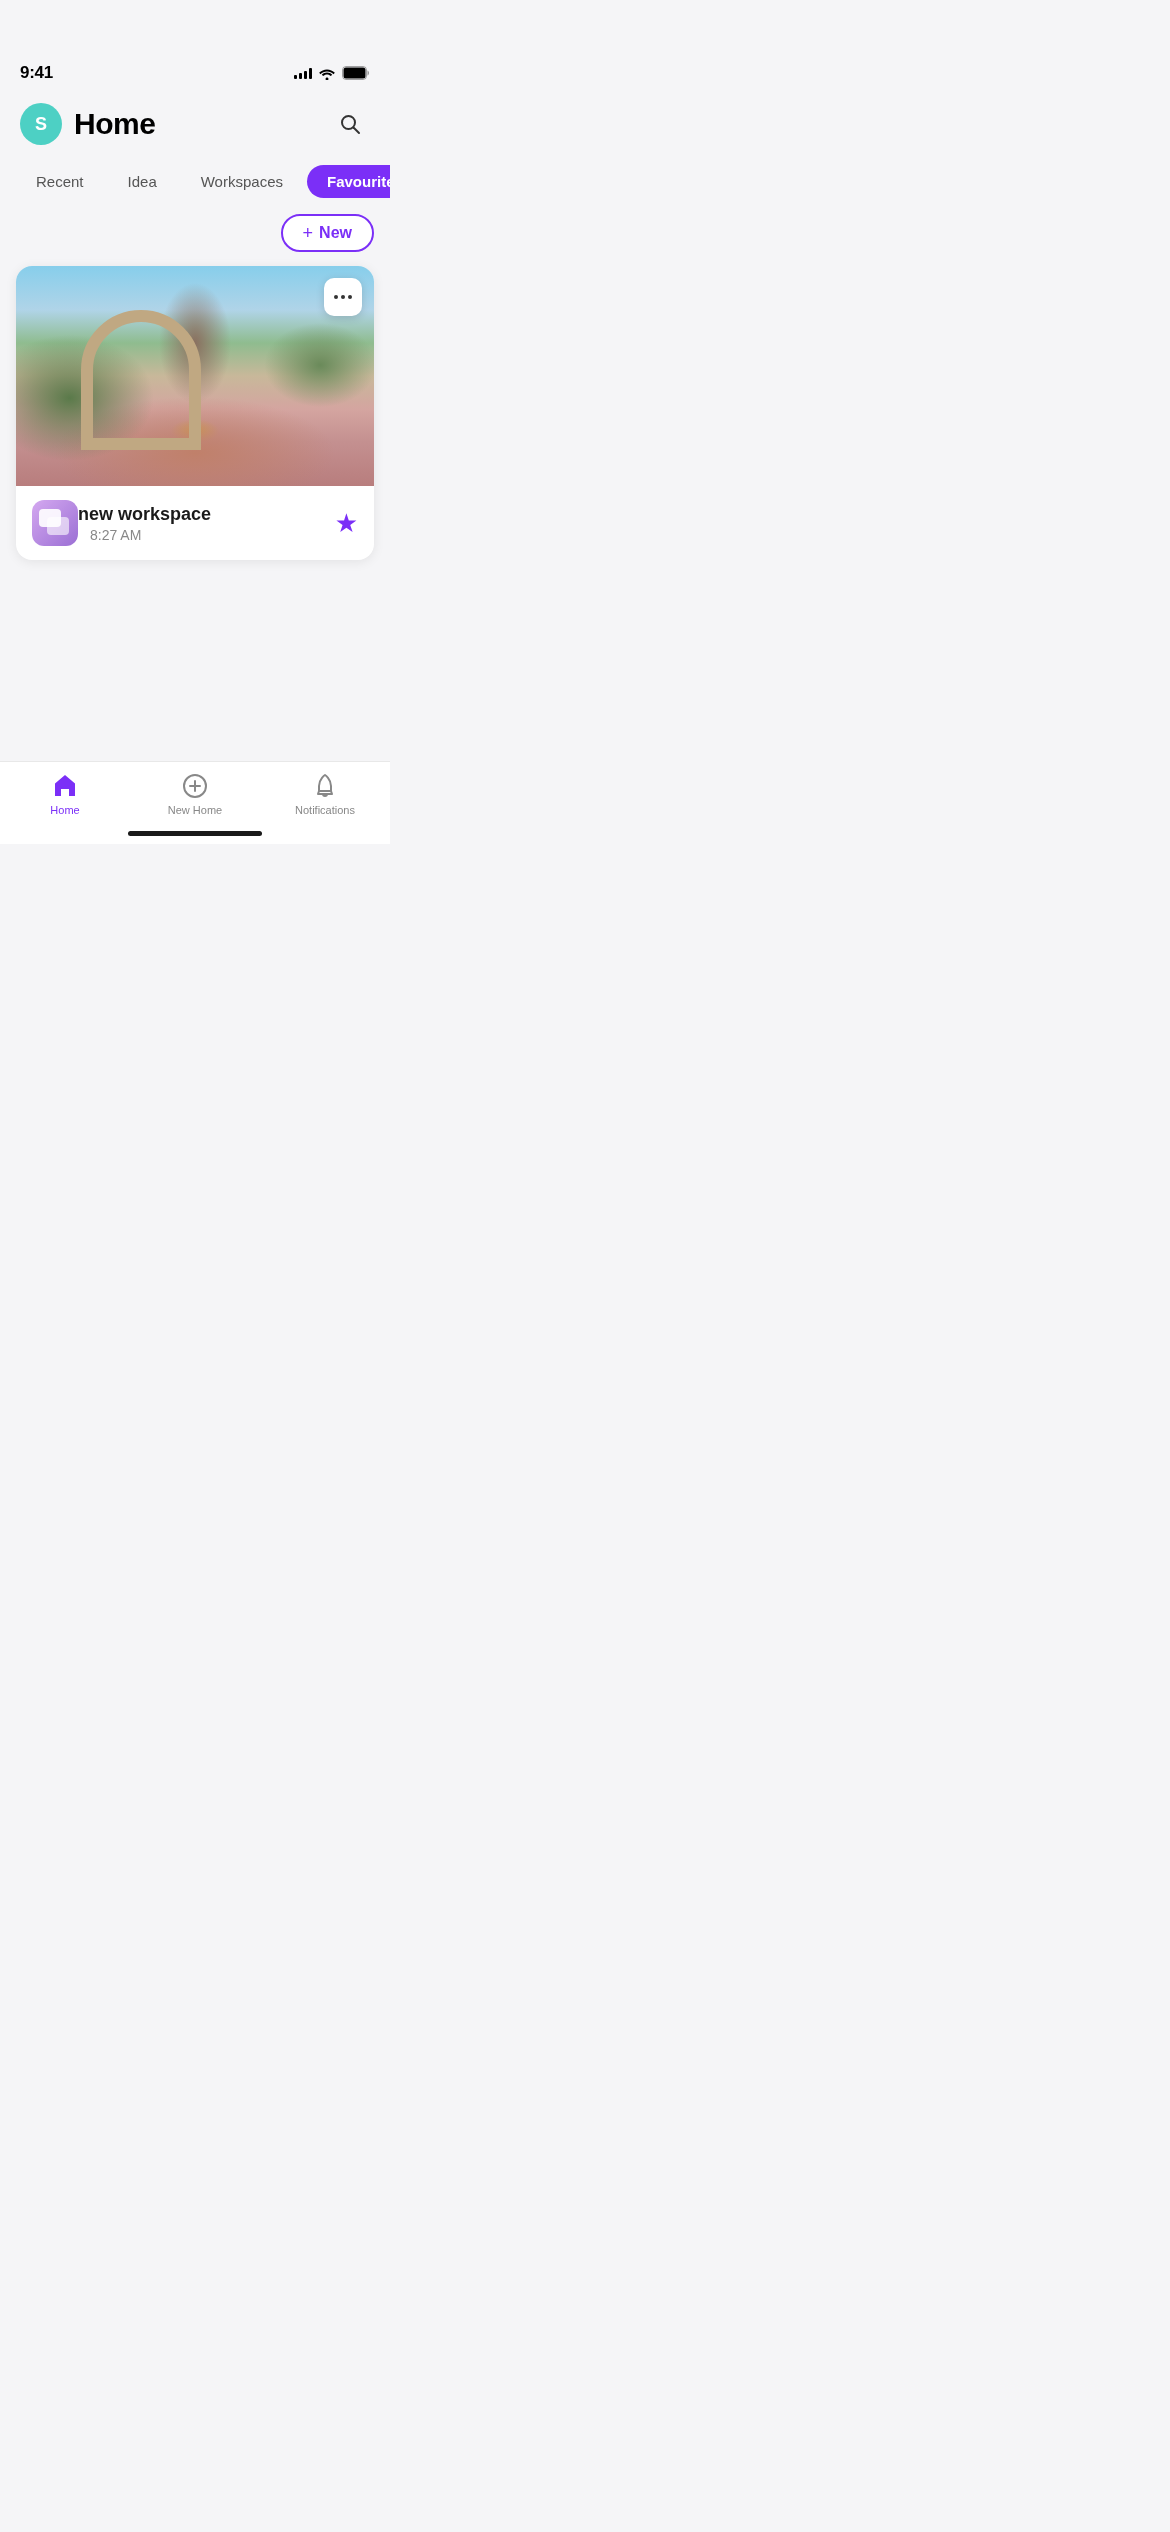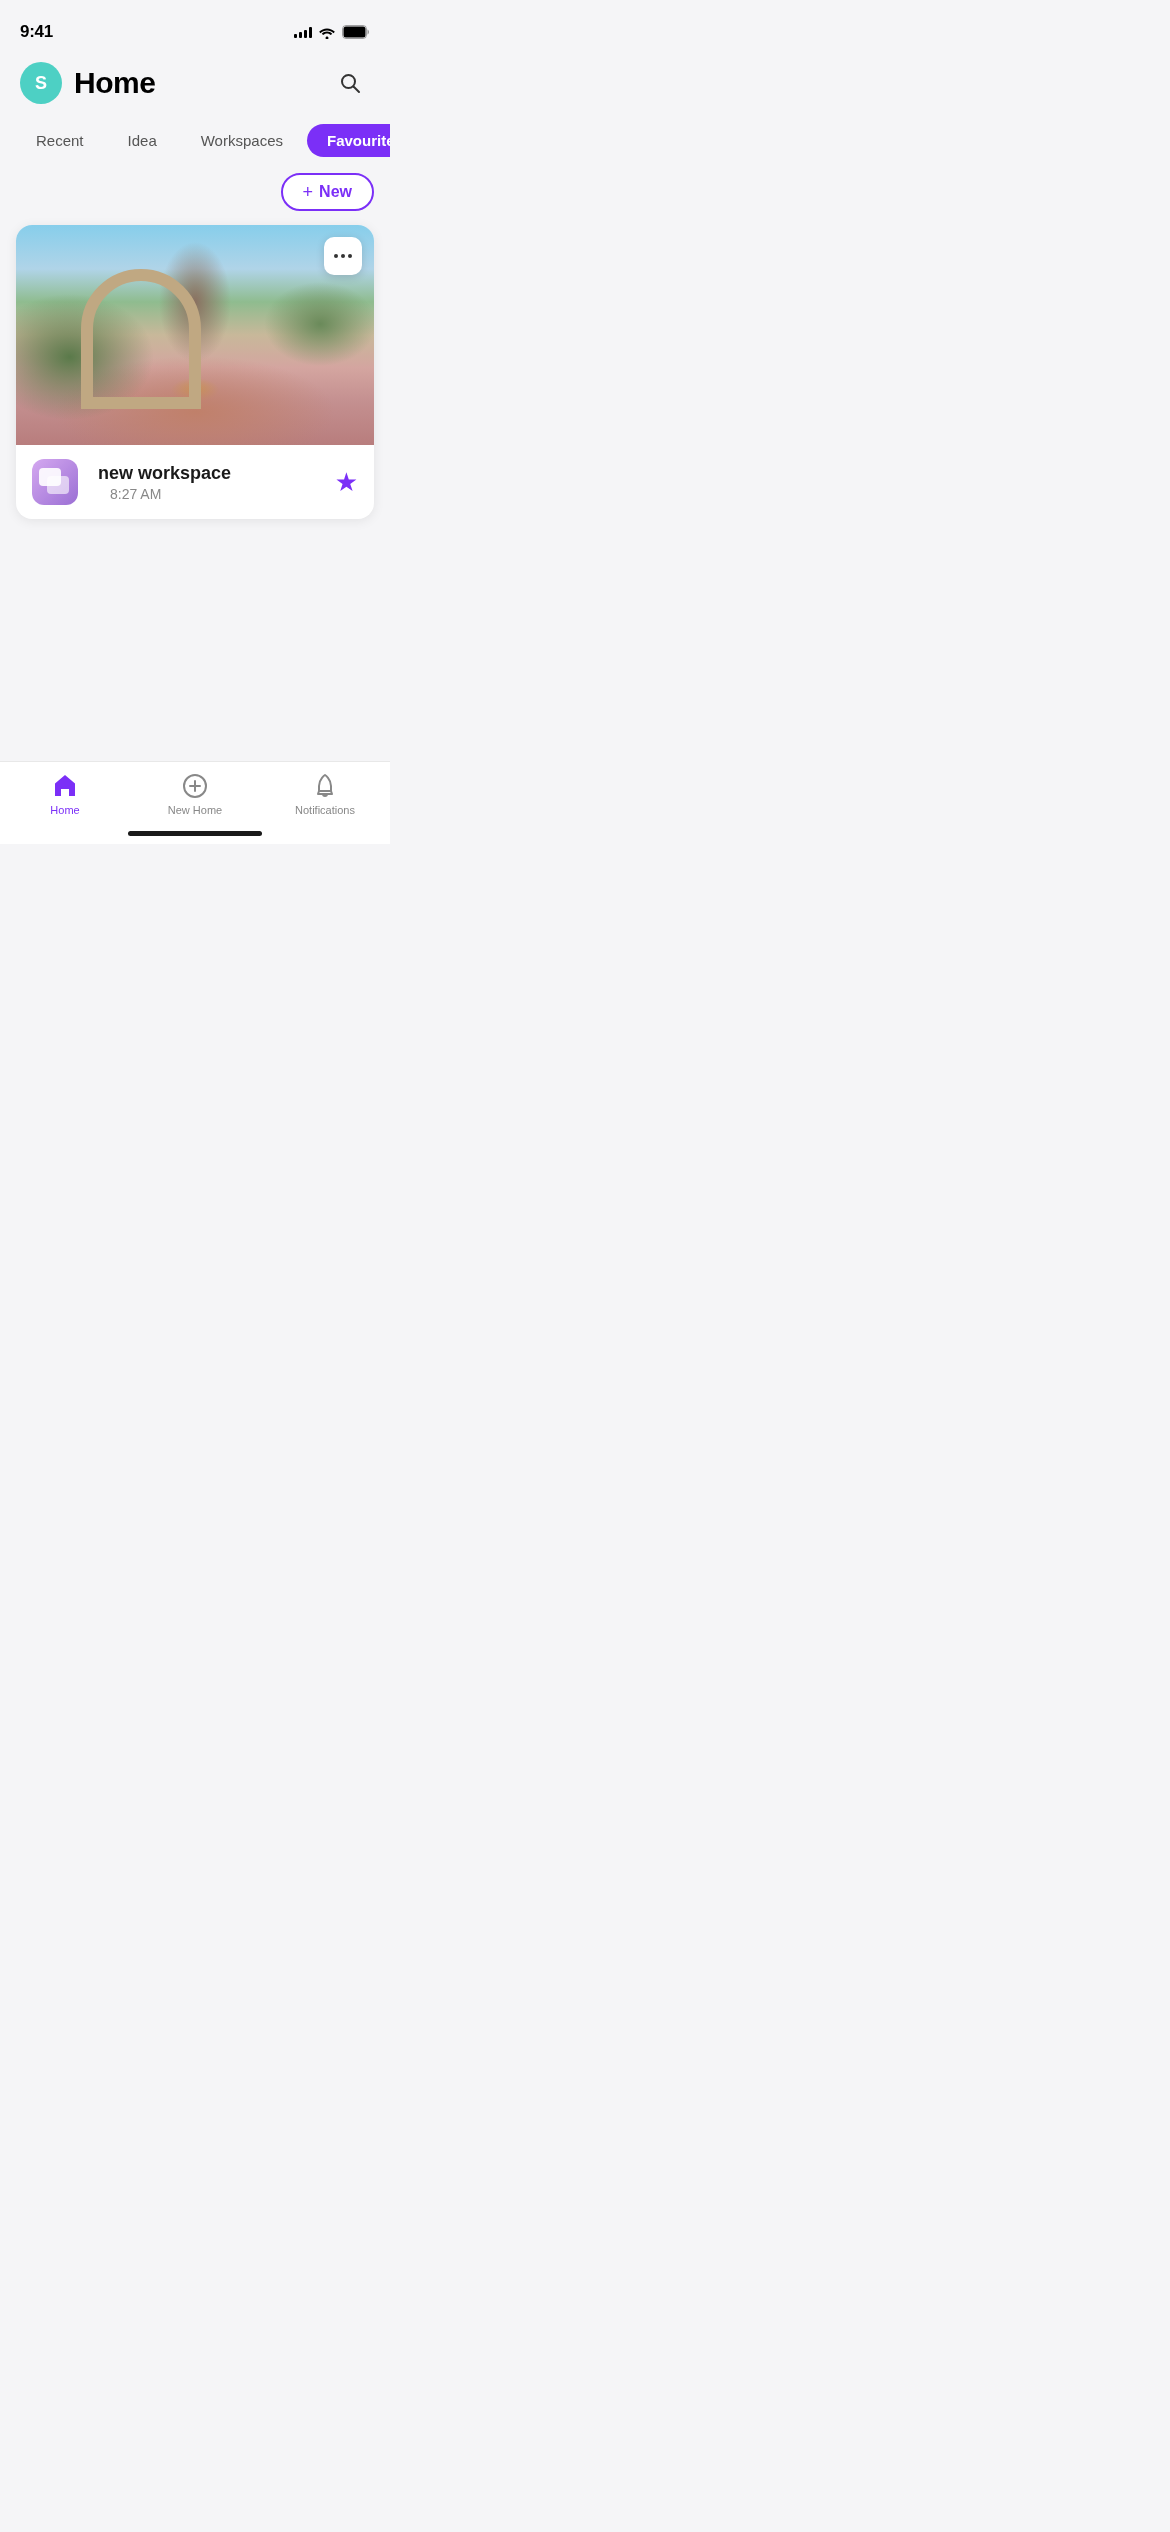--- a/index.html
+++ b/index.html
@@ -14,20 +14,21 @@
       position: relative;
     }
 
     
     .status-bar {
       display: flex;
       justify-content: space-between;
       align-items: center;
       padding: 14px 20px 0;
       height: 50px;
+      margin-top: 41px;
     }
 
     .status-time {
       font-size: 17px;
       font-weight: 600;
       color: #000;
       letter-spacing: -0.3px;
     }
 
     .status-icons {
@@ -233,21 +234,21 @@
     .card-info {
       display: flex;
       align-items: center;
       justify-content: space-between;
       padding: 14px 16px;
     }
 
     .card-info-left {
       display: flex;
       align-items: center;
-      gap: 20px;
+      gap: 0;
     }
 
     .workspace-icon {
       width: 46px;
       height: 46px;
       background: linear-gradient(135deg, #d4a8f0 0%, #9b6fd4 100%);
       border-radius: 12px;
       display: flex;
       align-items: center;
       justify-content: center;

